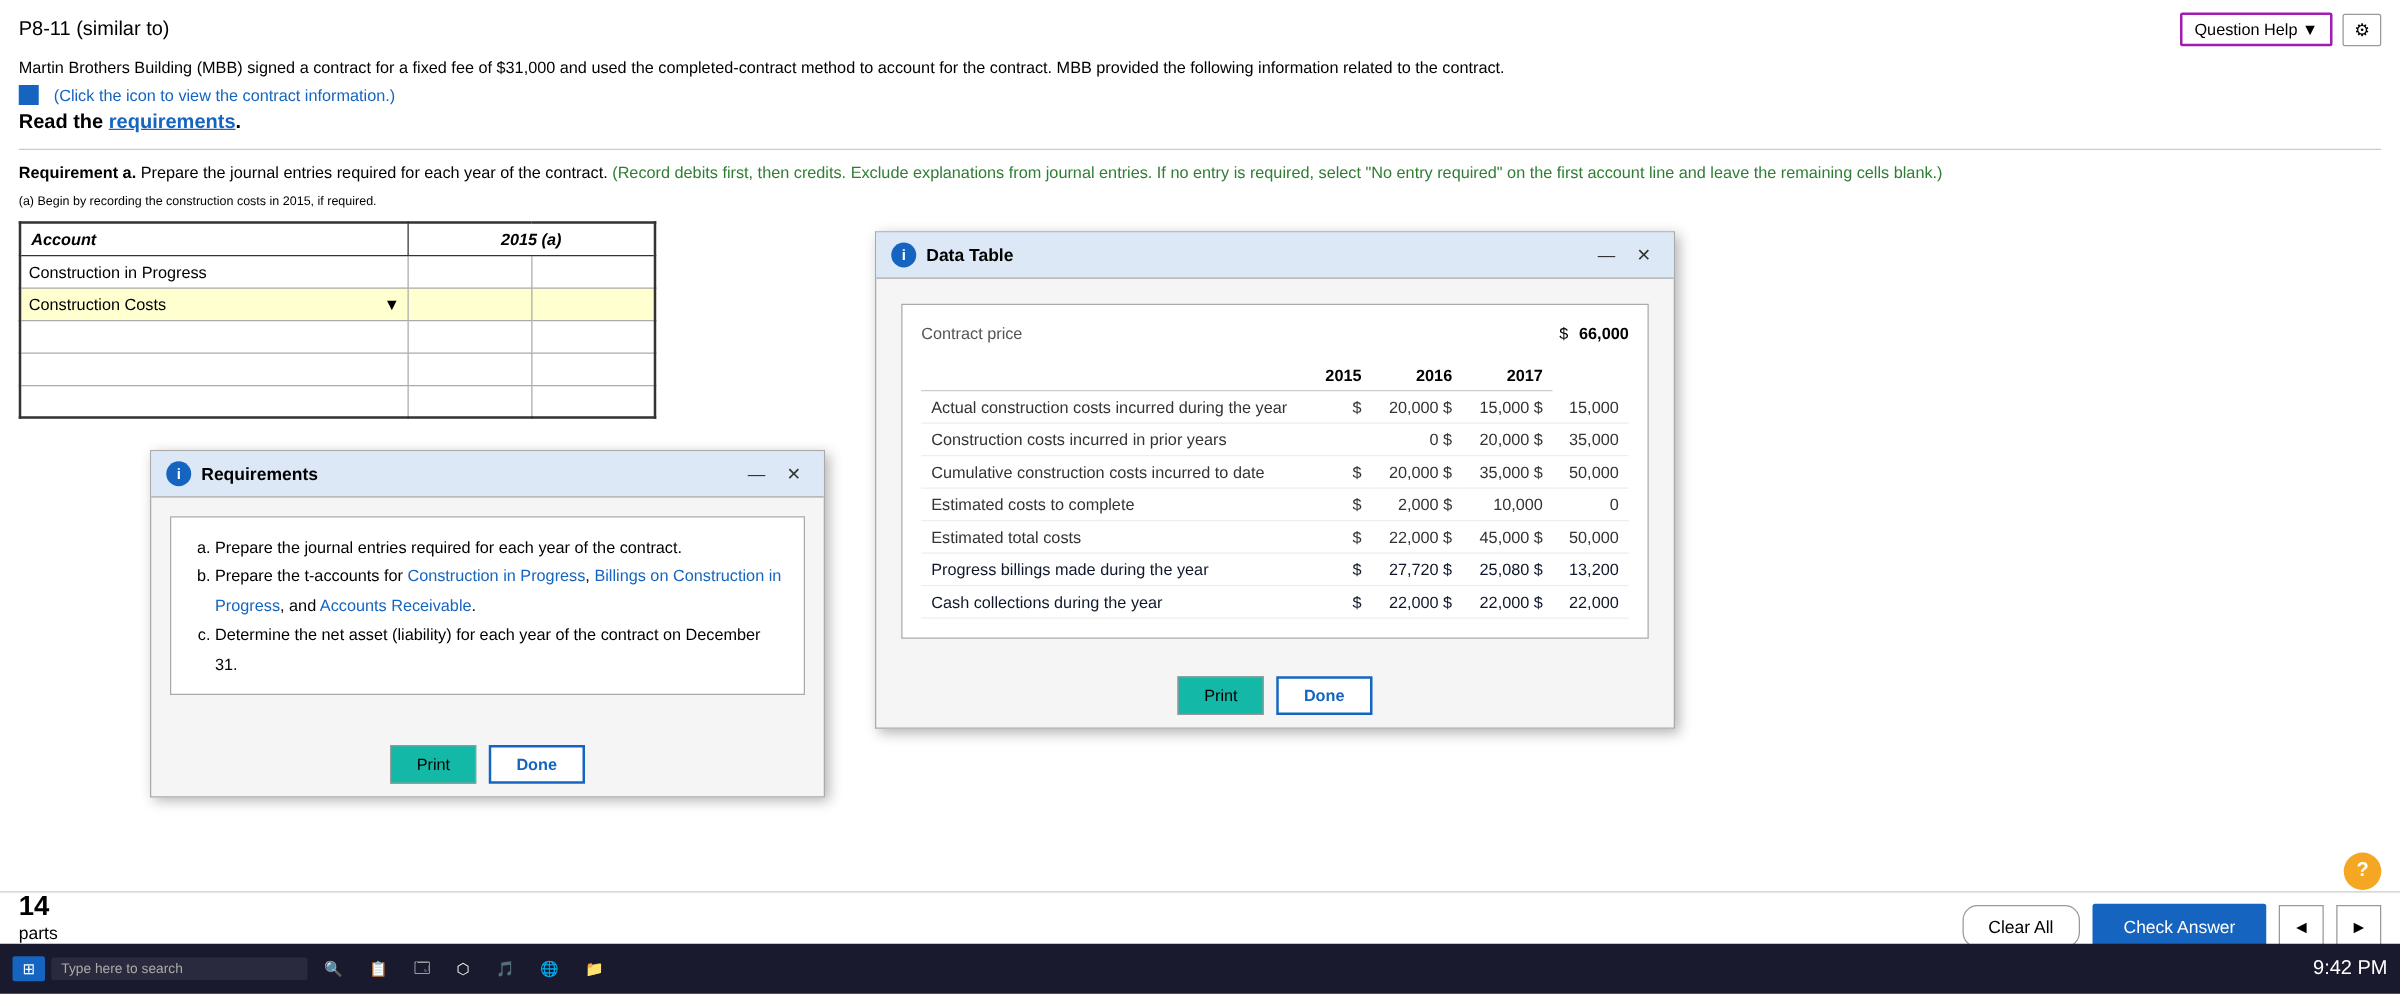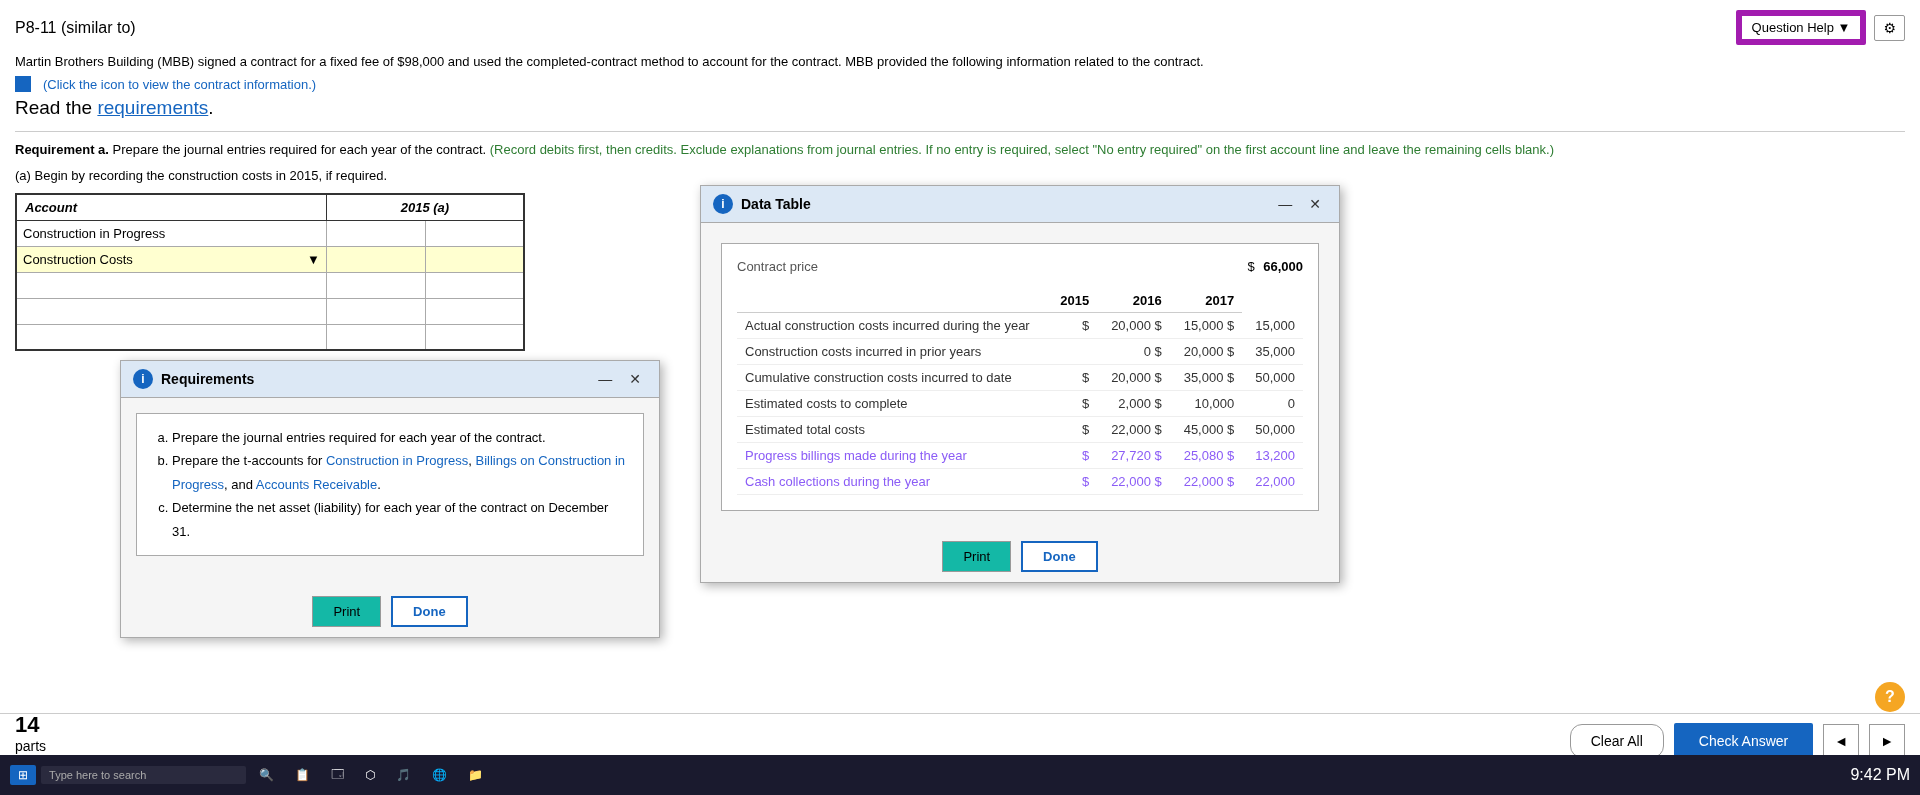--- a/index.html
+++ b/index.html
@@ -29,21 +29,21 @@
     .page-title {
       font-size: 16px;
       font-weight: normal;
     }
     .header-buttons {
       display: flex;
       align-items: center;
       gap: 8px;
     }
     .question-help-btn {
-      border: 6px solid #a21caf;
+      border: 2px solid #a21caf;
       background: white;
       padding: 4px 10px;
       cursor: pointer;
       font-size: 13px;
       border-radius: 2px;
     }
     .gear-btn {
       border: 1px solid #999;
       background: white;
       padding: 4px 8px;
@@ -60,41 +60,42 @@
       color: #1565c0;
       cursor: pointer;
       display: inline-flex;
       align-items: center;
       gap: 12px;
       font-size: 13px;
       margin-bottom: 5px;
     }
     .read-req {
       margin-bottom: 12px;
-      font-size: 19px;
+      font-size: 16px;
+      font-weight: bold;
     }
     .req-link {
       color: #1565c0;
       text-decoration: underline;
       cursor: pointer;
     }
     .divider {
       border: none;
       border-top: 1px solid #ccc;
       margin: 8px 0;
     }
     .requirement-line {
       font-size: 13px;
       margin-bottom: 8px;
       line-height: 1.5;
     }
     .req-bold { font-weight: bold; }
     .req-green { color: #2e7d32; }
     .subtext {
-      font-size: 13px;
+      font-size: 10px;
       margin-bottom: 10px;
     }
     
     .journal-table {
       border-collapse: collapse;
       border: 2px solid #333;
       width: 510px;
       margin-bottom: 20px;
     }
     .journal-table th {
@@ -335,21 +336,21 @@
       border-bottom: 1px solid #ccc;
     }
     .data-table th:first-child { text-align: left; width: 55%; }
     .data-table td {
       padding: 5px 8px;
       border-bottom: 1px solid #eee;
       color: #333;
     }
     .data-table td:first-child { color: #333; }
     .data-table td:not(:first-child) { text-align: right; }
-    .data-table tr.blue-text td { color: #8b5cf6; }
+    .data-table tr.blue-text td { color: #0f172a; }
     .help-circle {
       position: absolute;
       right: 15px;
       bottom: 60px;
       width: 30px;
       height: 30px;
       border-radius: 50%;
       background: #f5a623;
       color: white;
       display: flex;
@@ -369,21 +370,21 @@
     <span class="page-title">P8-11 (similar to)</span>
     <div class="header-buttons">
       <button class="question-help-btn">
         <span>Question Help</span> ▼
       </button>
       <button class="gear-btn">⚙</button>
     </div>
   </div>
 
   
-  <p class="problem-text">Martin Brothers Building (MBB) signed a contract for a fixed fee of $98,000 and used the completed-contract method to account for the contract. MBB provided the following information related to the contract.</p>
+  <p class="problem-text">Martin Brothers Building (MBB) signed a contract for a fixed fee of $31,000 and used the completed-contract method to account for the contract. MBB provided the following information related to the contract.</p>
 
   
   <div class="icon-link">
     <span style="display:inline-block;width:16px;height:16px;background:#1565c0;"></span>
     <span>(Click the icon to view the contract information.)</span>
   </div>
 
   
   <p class="read-req">
     <span>Read the</span>

